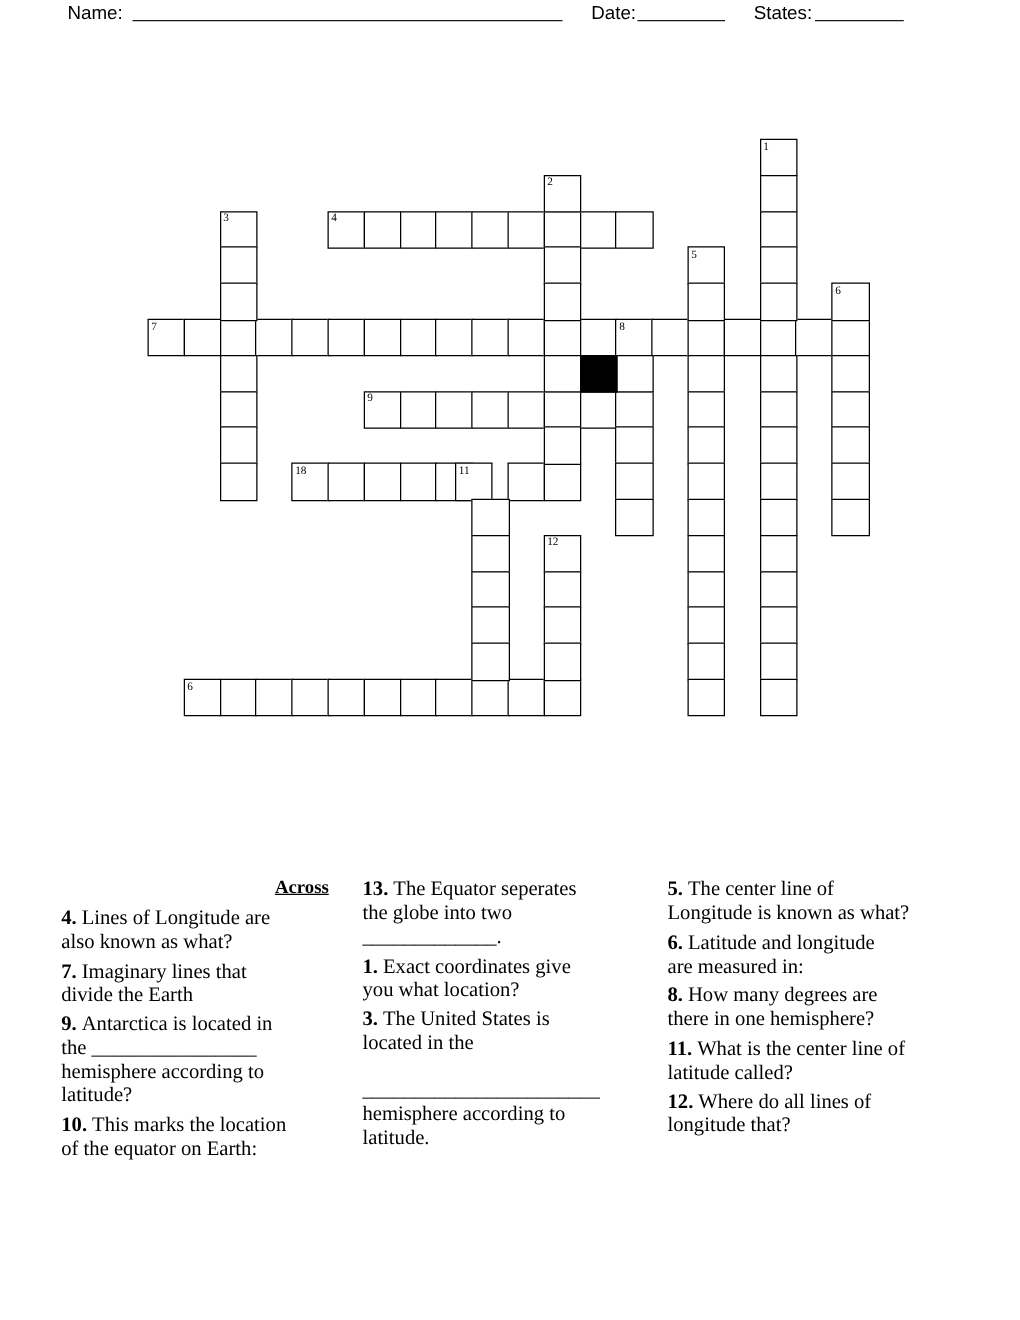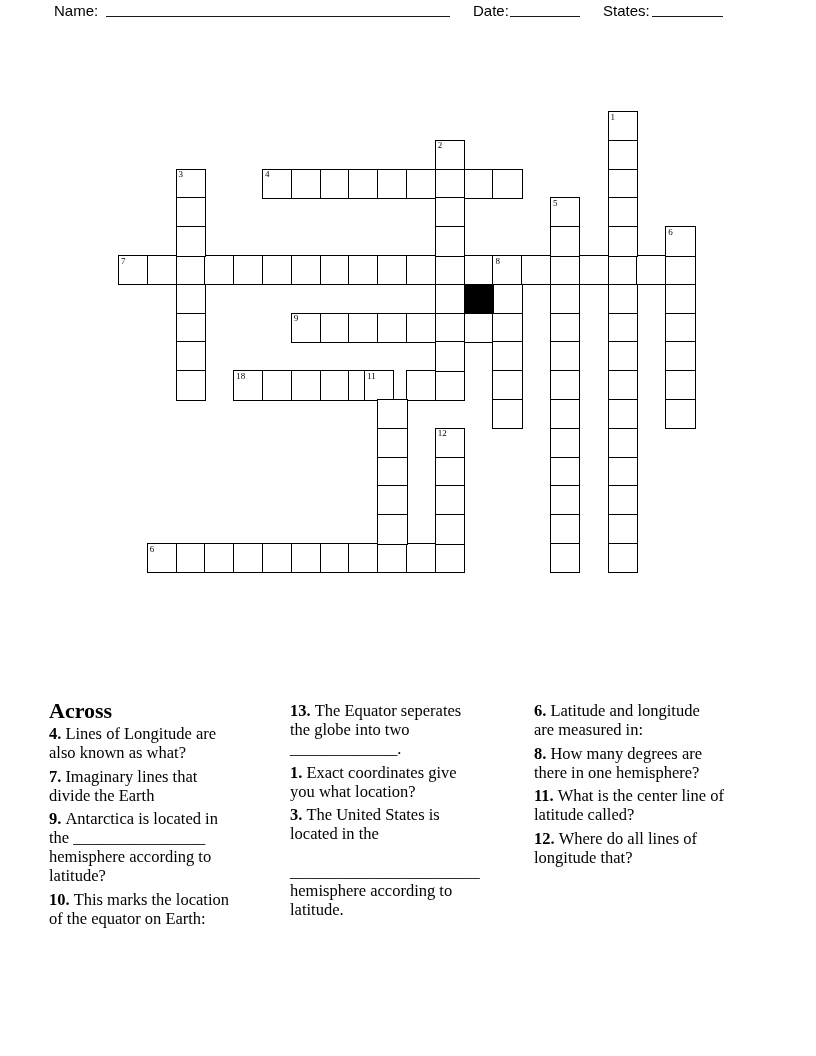--- a/index.html
+++ b/index.html
@@ -65,24 +65,26 @@
     top: 0.5px;
     left: 2px;
     font-size: 9px;
     line-height: 9px;
     font-family: "Liberation Serif", serif;
   }
 
   
   .clue-col { position: absolute; top: 701px; }
   .clue-heading {
-    font-size: 22px;
+    font-size: 15px;
     font-weight: bold;
+    text-decoration: underline;
     line-height: 19px;
     margin: 0 0 4px 0;
+    text-align: right;
   }
   .clue {
     font-size: 16.5px;
     line-height: 19px;
     margin: 0 0 4.5px 0;
   }
   .clue-num { font-weight: bold; padding-right: 4px; }
   .clue-text { white-space: pre-line; }
 </style>
 </head>
@@ -271,20 +273,22 @@
 located in the
 
 _______________________
 hemisphere according to
 latitude.</span></p>
       </div>
   </div>
 
   <div class="clue-col" style="left:534px; width:232px">
     <div id="col3-clues">
+        <p class="clue"><b class="clue-num">5.</b><span class="clue-text">The center line of
+Longitude is known as what?</span></p>
         <p class="clue"><b class="clue-num">6.</b><span class="clue-text">Latitude and longitude
 are measured in:</span></p>
         <p class="clue"><b class="clue-num">8.</b><span class="clue-text">How many degrees are
 there in one hemisphere?</span></p>
         <p class="clue"><b class="clue-num">11.</b><span class="clue-text">What is the center line of
 latitude called?</span></p>
         <p class="clue"><b class="clue-num">12.</b><span class="clue-text">Where do all lines of
 longitude that?</span></p>
       </div>
   </div>

